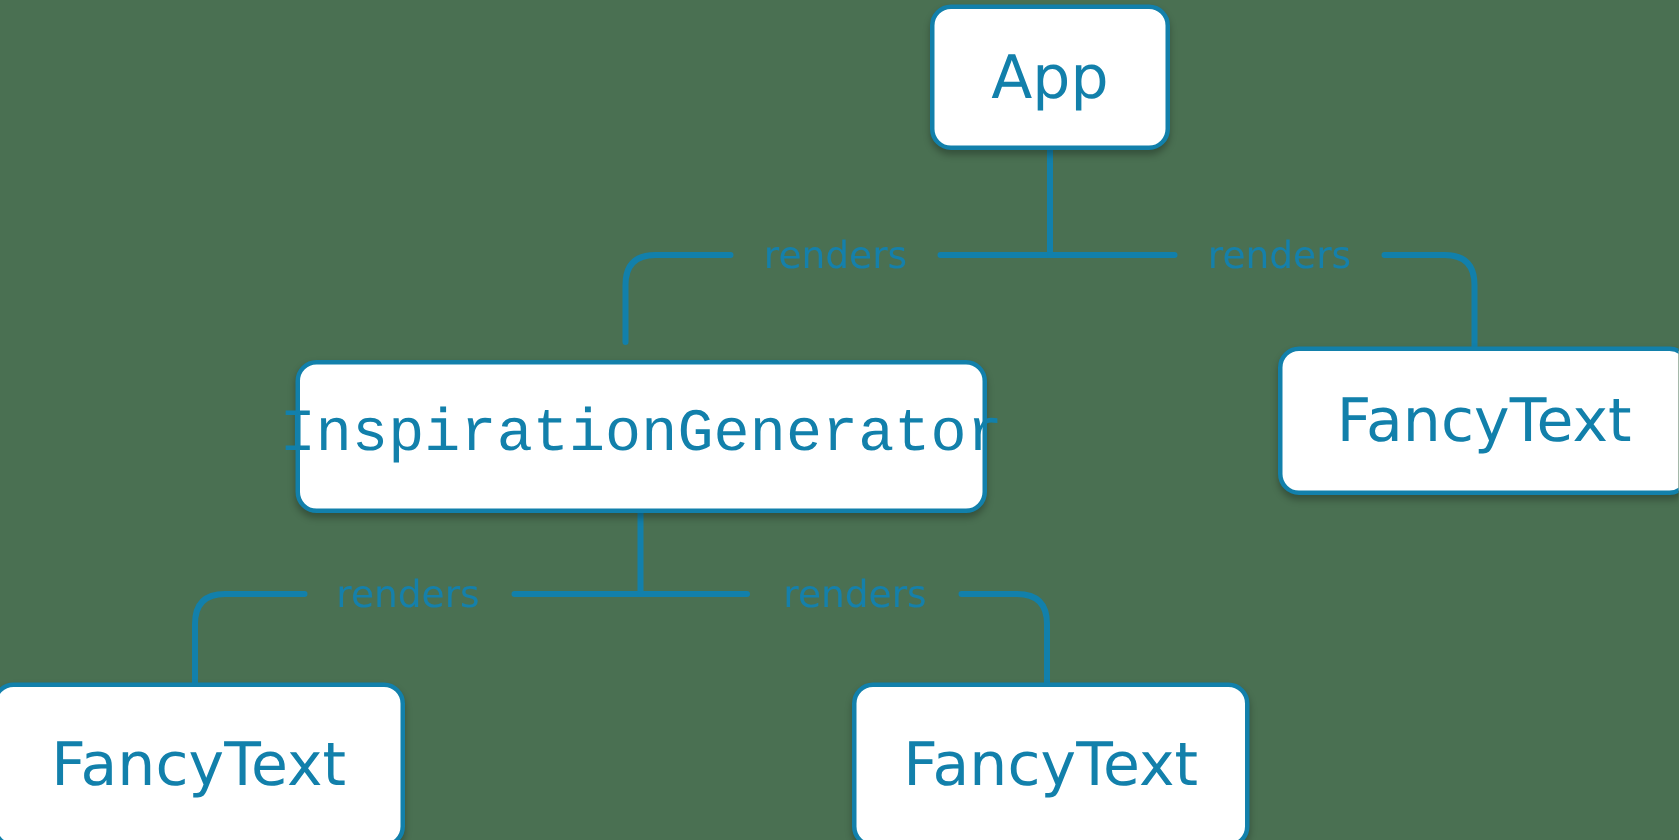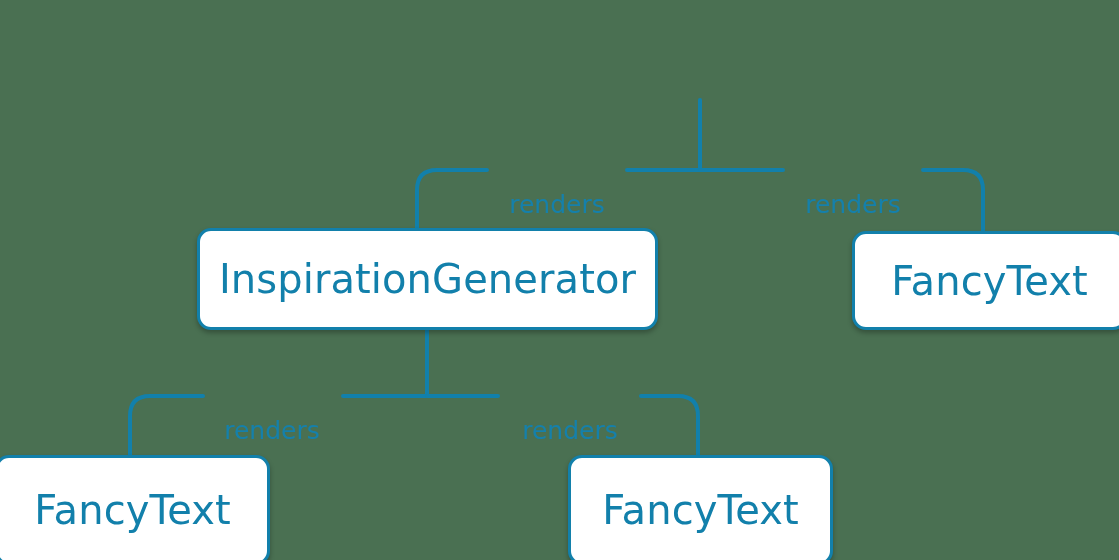--- a/index.html
+++ b/index.html
@@ -46,21 +46,20 @@
     display: block;
   }
   .edge-label {
     position: absolute;
     color: #1580ab;
     font-size: 25px;
     line-height: 1;
     white-space: nowrap;
     text-align: center;
     transform: translate(-50%, -50%);
-    margin-top: 34px;
   }
 </style>
 </head>
 <body>
 
 <div id="stage">
 
   <svg id="wires" viewBox="0 0 1119 560" width="1119" height="560" aria-hidden="true">
     <g fill="none" stroke="#1280ab" stroke-width="4" stroke-linecap="round" stroke-linejoin="round">
 
@@ -75,22 +74,25 @@
       <path d="M427,330 L427,396"></path>
 
       <path d="M427,396 L343,396"></path>
       <path d="M203,396 L150,396 Q130,396 130,416 L130,455"></path>
 
       <path d="M427,396 L498,396"></path>
       <path d="M641,396 L678,396 Q698,396 698,416 L698,455"></path>
     </g>
   </svg>
 
+  <div class="node" style="left:620px; top:3px; width:160px; height:97px; font-size:40px;">
+    <span class="node-label">App</span>
+  </div>
 
-  <div class="node" style="left:197px; top:228px; width:461px; height:102px; font-size:40px;">
+  <div class="node" style="left:197px; top:240px; width:461px; height:102px; font-size:40px;font-family:Liberation Mono, monospace;">
     <span class="node-label">InspirationGenerator</span>
   </div>
 
   <div class="node" style="left:852px; top:231px; width:275px; height:99px; font-size:40px;">
     <span class="node-label">FancyText</span>
   </div>
 
   <div class="node" style="left:-5px; top:455px; width:275px; height:110px; font-size:40px;">
     <span class="node-label">FancyText</span>
   </div>

